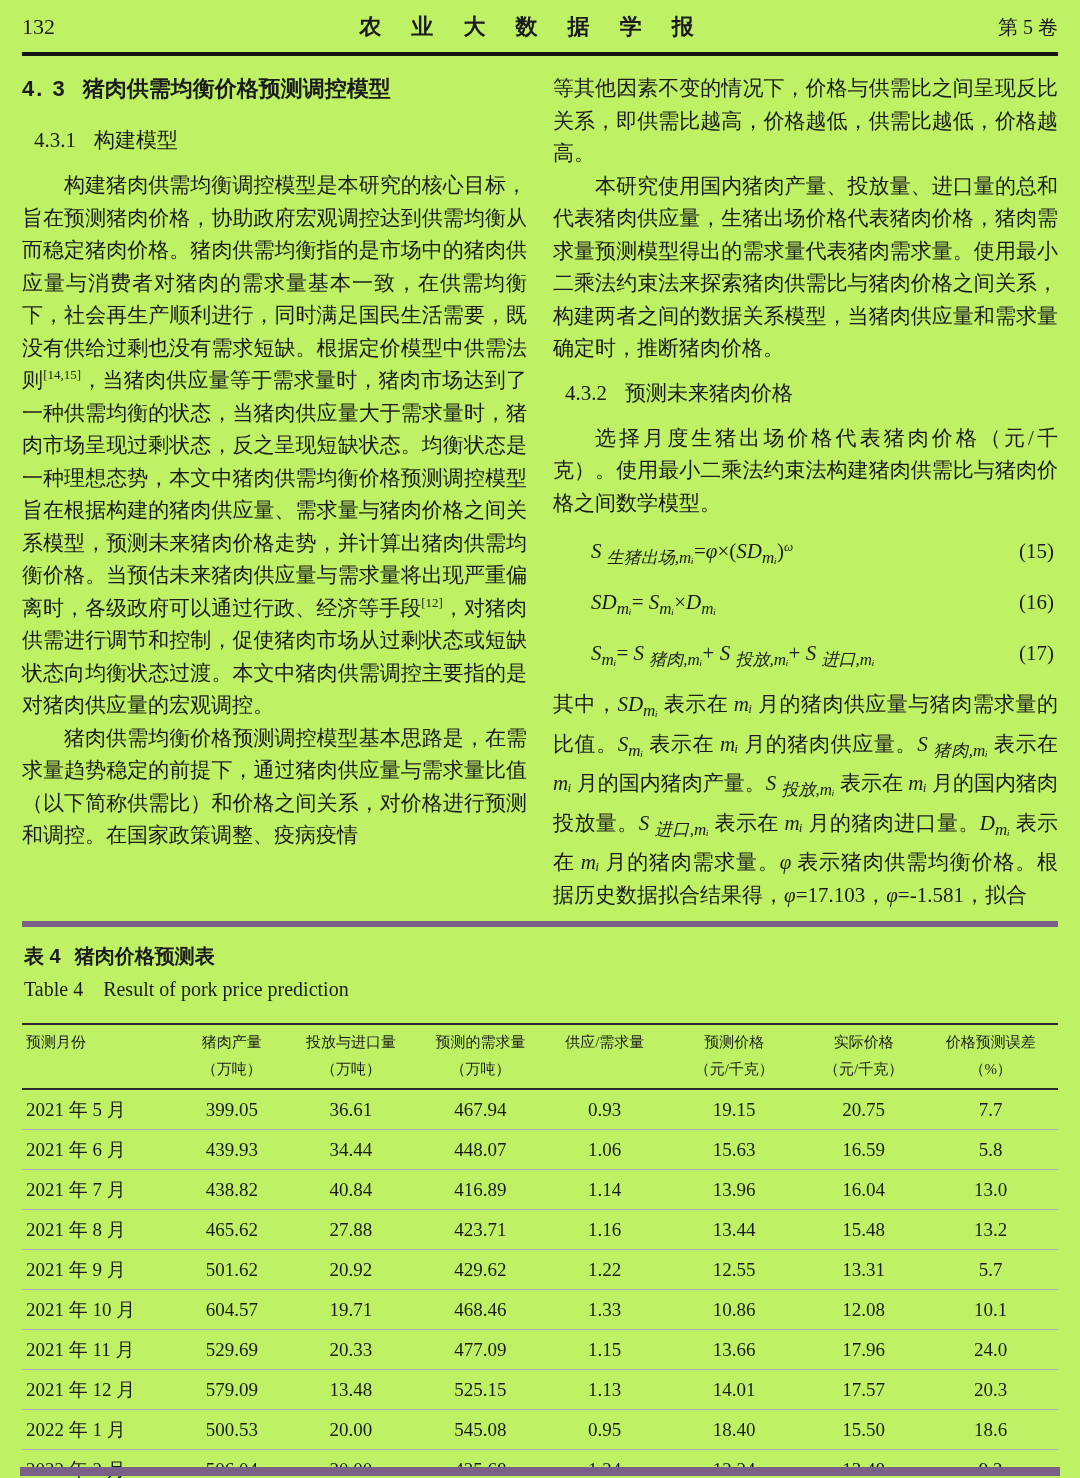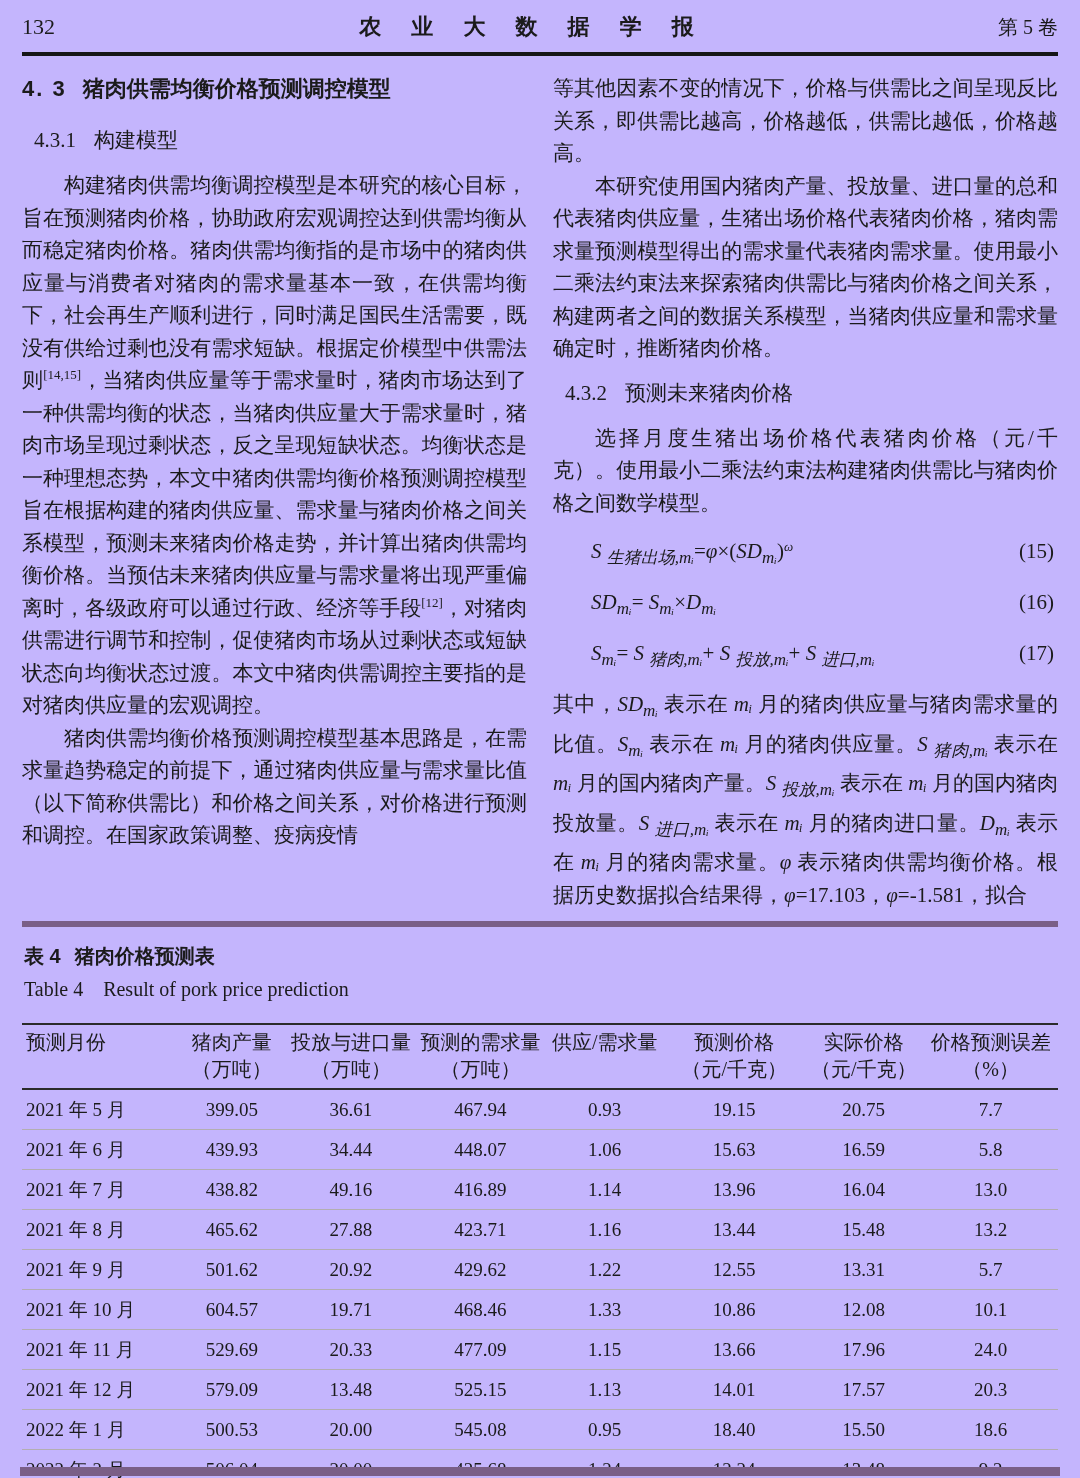--- a/index.html
+++ b/index.html
@@ -1,18 +1,18 @@
 <!DOCTYPE html>
 <html><head>
 <meta charset="utf-8">
 <style>
   html,body{margin:0;padding:0;background:#e9e6e8;}
   .page{
     width:1080px;height:1478px;margin:0 auto;position:relative;overflow:hidden;
-    background:#c4b5fd;color:#1b1b1b;
+    background:#bef264;color:#1b1b1b;
     font-family:"Liberation Serif","DejaVu Serif",serif;
   }
   .inner{padding:12px 22px 0 22px;}
 
   
   .hdr{display:flex;justify-content:space-between;align-items:baseline;height:34px;}
   .hdr .pgnum{font-size:22px;}
   .hdr .jtitle{font-family:"Liberation Sans","DejaVu Sans",sans-serif;font-weight:bold;
                font-size:22px;letter-spacing:12px;text-indent:12px;}
   .hdr .vol{font-size:20px;}
@@ -42,21 +42,21 @@
 
   
   .bar{height:6px;background:#7a5f87;margin-top:10px;}
   .cap-zh{font-family:"Liberation Sans","DejaVu Sans",sans-serif;font-weight:bold;
           font-size:20px;margin:16px 0 8px 2px;}
   .cap-zh .capnum{margin-right:14px;}
   .cap-en{font-size:20px;margin:0 0 22px 2px;}
   .cap-en .capnum{margin-right:20px;}
   table.price{width:100%;border-collapse:collapse;font-size:19px;table-layout:fixed;}
   table.price thead tr{border-top:2px solid #2b2b2b;border-bottom:2px solid #2b2b2b;}
-  table.price th{font-weight:normal;font-size:20px;padding:4px 0 5px 0;text-align:center;line-height:27px;vertical-align:top;}
+  table.price th{font-weight:normal;font-size:15px;padding:4px 0 5px 0;text-align:center;line-height:27px;vertical-align:top;}
   table.price th.month{text-align:left;padding-left:4px;}
   table.price td{height:37px;text-align:center;border-bottom:1.5px solid #b3aeb1;}
   table.price td.month{text-align:left;padding-left:4px;}
   table.price tbody tr:last-child td{border-bottom:2px solid #2b2b2b;}
   .unit{display:block;}
   .bottom-bar{position:absolute;left:20px;width:1040px;bottom:2px;height:9px;background:#7a5f87;}
 </style>
 </head>
 <body>
 
@@ -159,21 +159,21 @@
             <td>34.44</td>
             <td>448.07</td>
             <td>1.06</td>
             <td>15.63</td>
             <td>16.59</td>
             <td>5.8</td>
           </tr>
           <tr>
             <td class="month">2021 年 7 月</td>
             <td>438.82</td>
-            <td>49.16</td>
+            <td>40.84</td>
             <td>416.89</td>
             <td>1.14</td>
             <td>13.96</td>
             <td>16.04</td>
             <td>13.0</td>
           </tr>
           <tr>
             <td class="month">2021 年 8 月</td>
             <td>465.62</td>
             <td>27.88</td>

